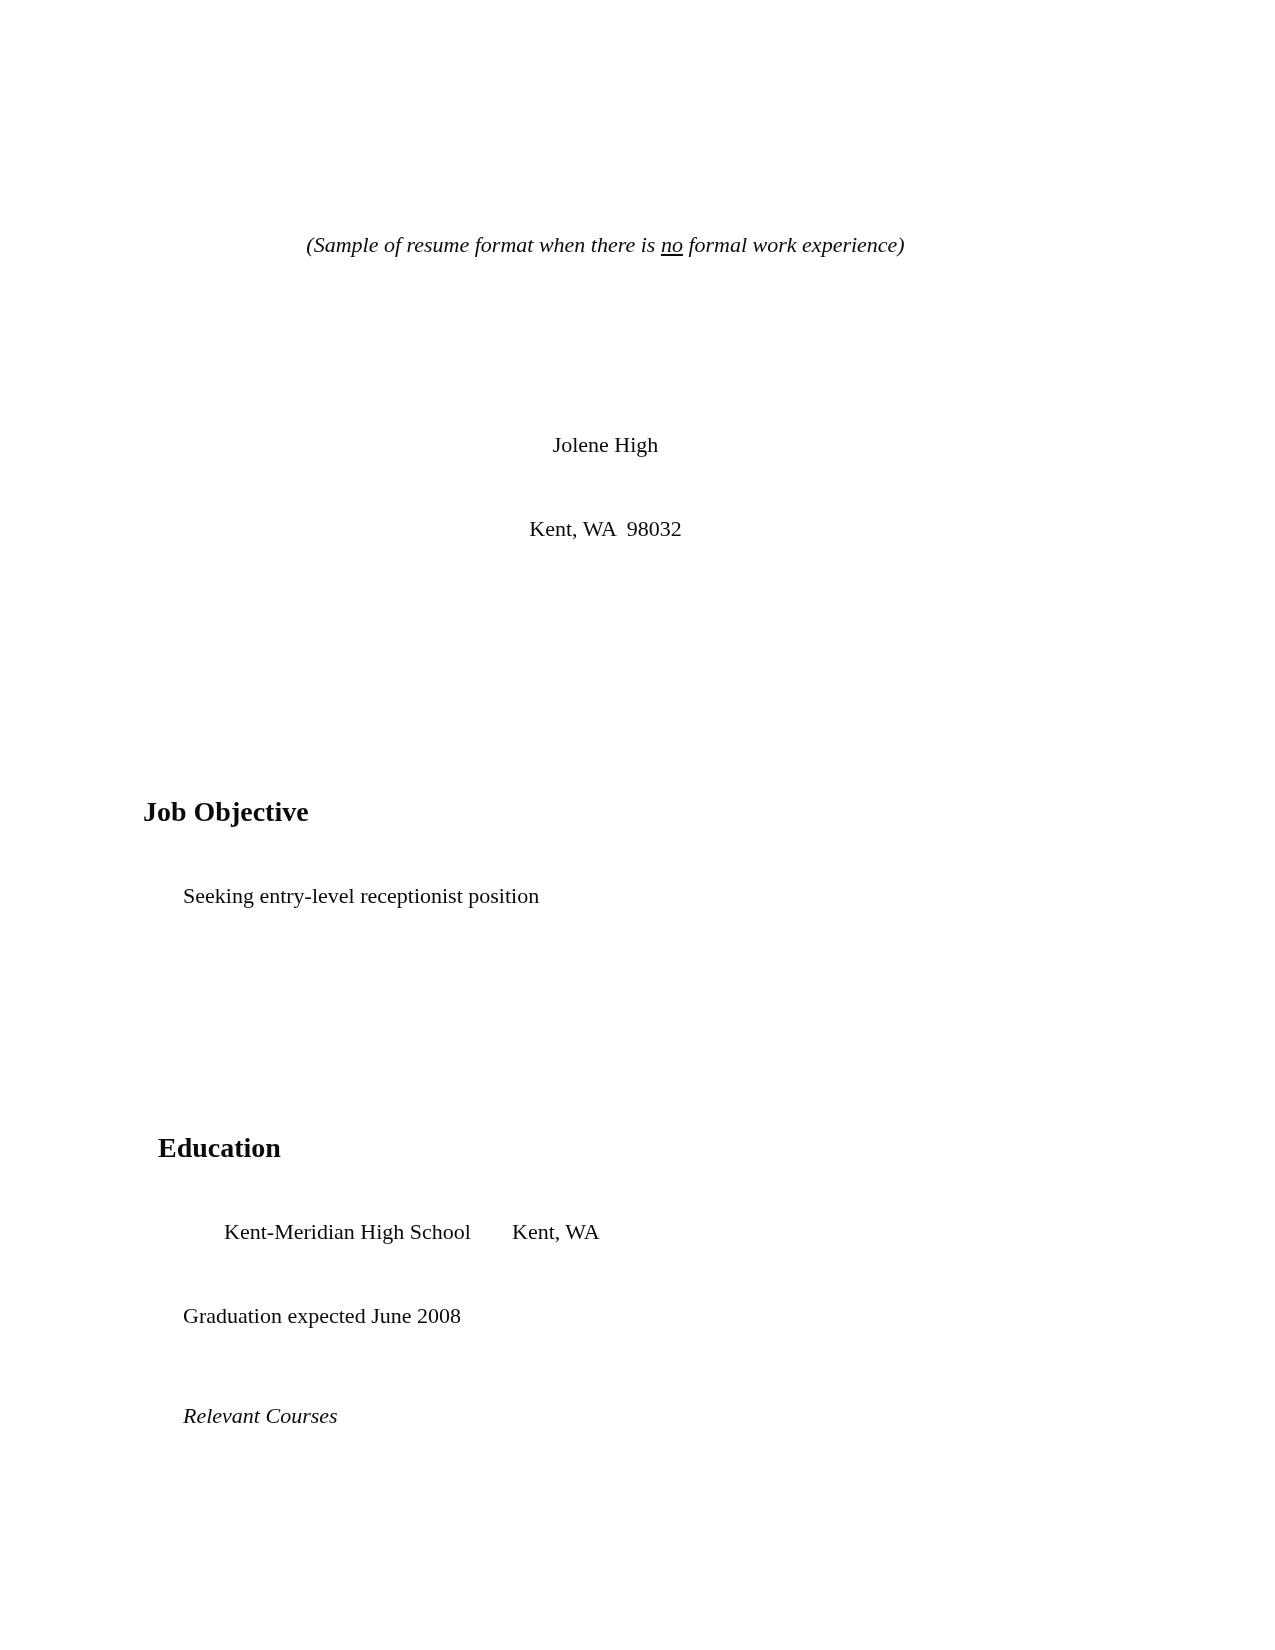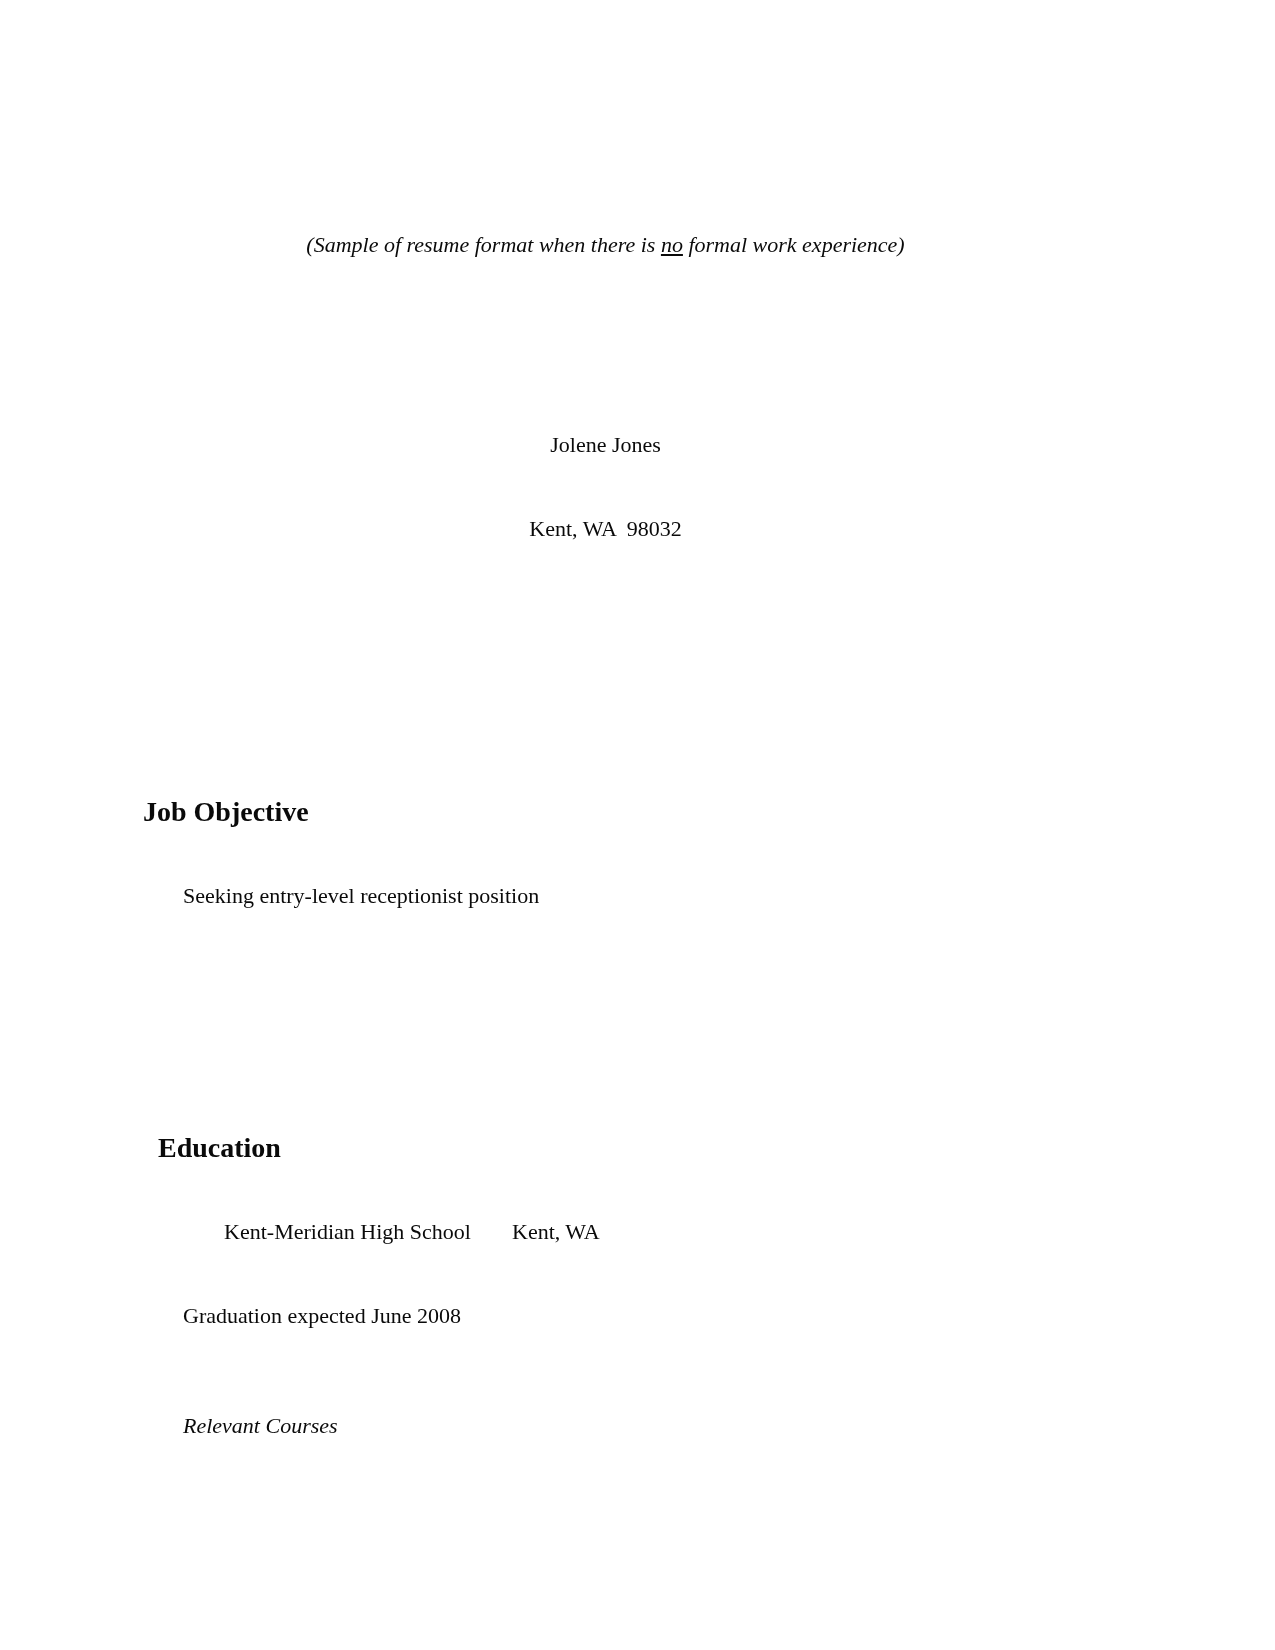--- a/index.html
+++ b/index.html
@@ -36,31 +36,31 @@
     line-height: 28px;
   }
   .indented { margin-left: 40px; }
   .subheading { font-style: italic; margin-left: 40px; }
 
   .school-name { display: inline-block; width: 329px; text-align: center; }
 
   
   .m-jobobj   { margin-top: 59px; }
   .m-edu      { margin-top: 28px; margin-left: 15px; }
-  .m-relcrs   { margin-top: 26px; }
+  .m-relcrs   { margin-top: 16px; }
 </style>
 </head>
 <body>
 
 <div class="page">
 
   <p class="centered italic"><span>(Sample of resume format when there is </span><span class="underline">no</span><span> formal work experience)</span></p>
 
   <div class="header-block centered">
-    <p class="person-name">Jolene Jones</p>
+    <p class="person-name">Jolene High</p>
     <p>Kent, WA  98032</p>
   </div>
 
   <section>
     <h2 class="section-heading m-jobobj">Job Objective</h2>
     <p class="indented">Seeking entry-level receptionist position</p>
   </section>
 
   <section>
     <h2 class="section-heading m-edu">Education</h2>

